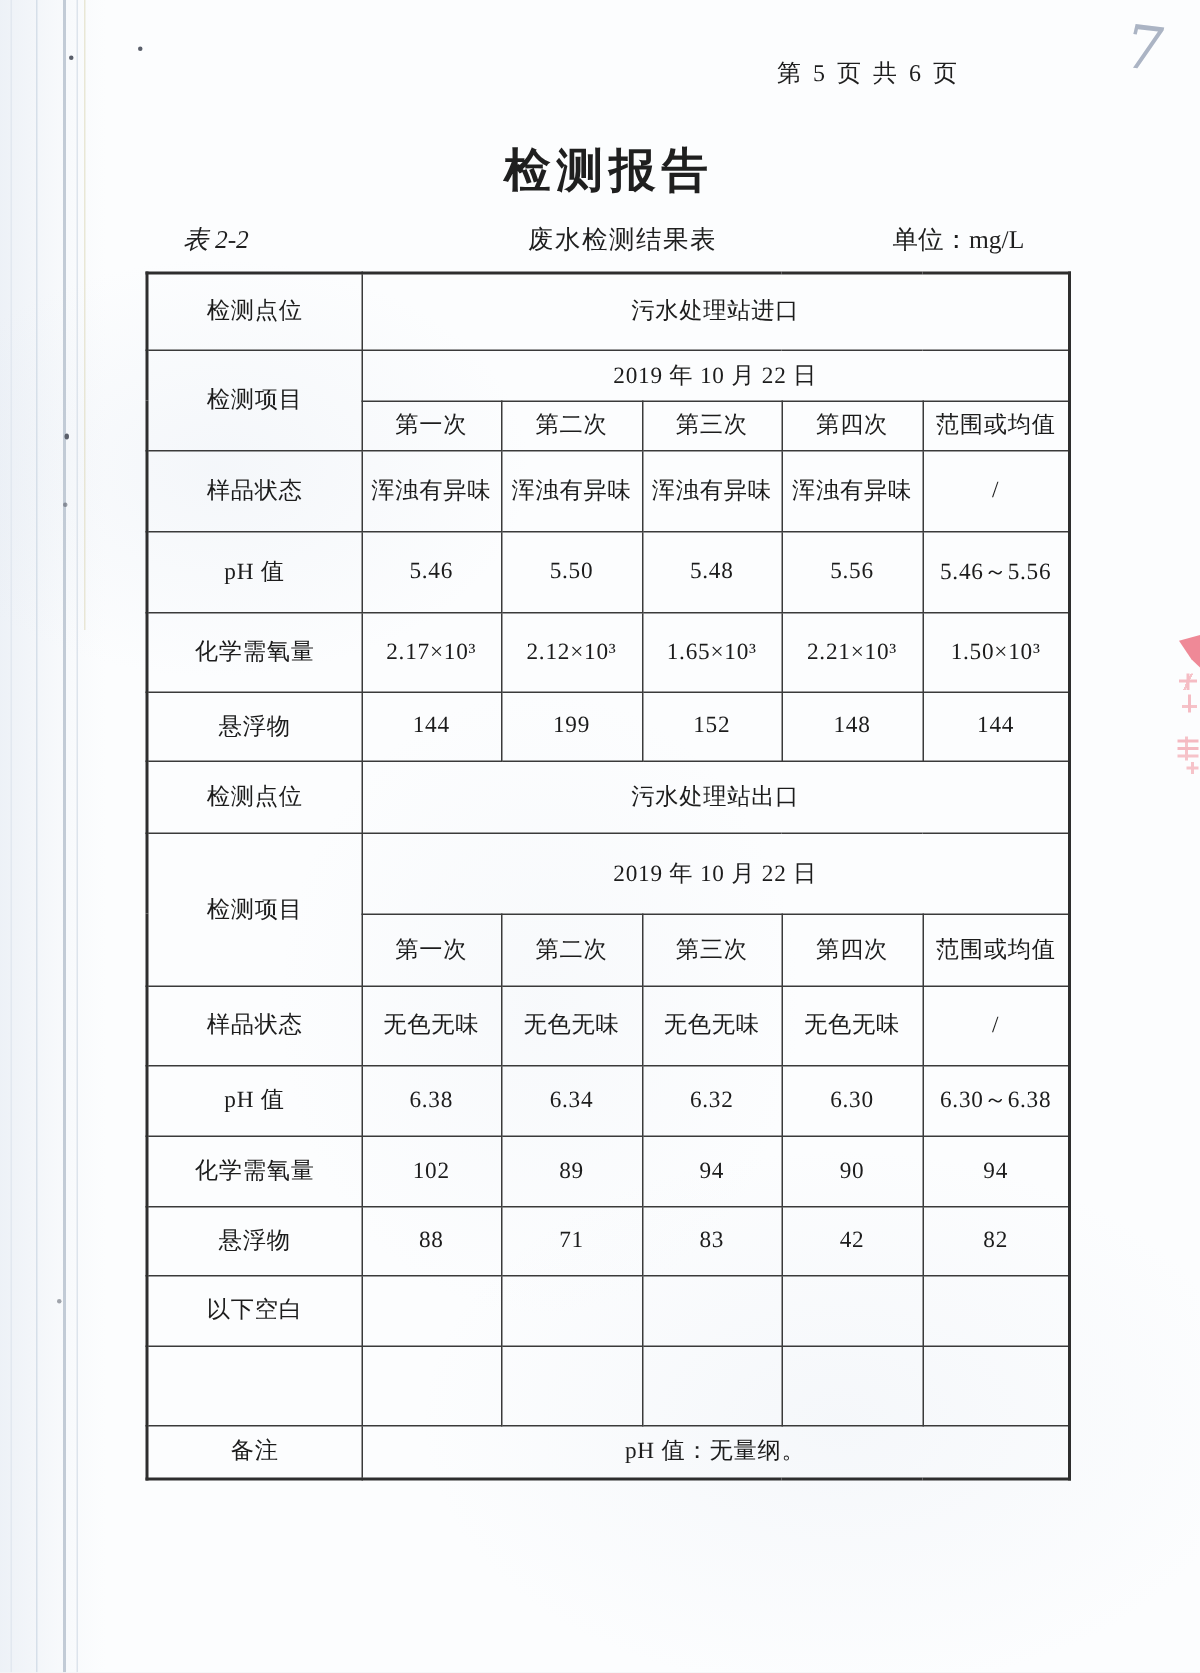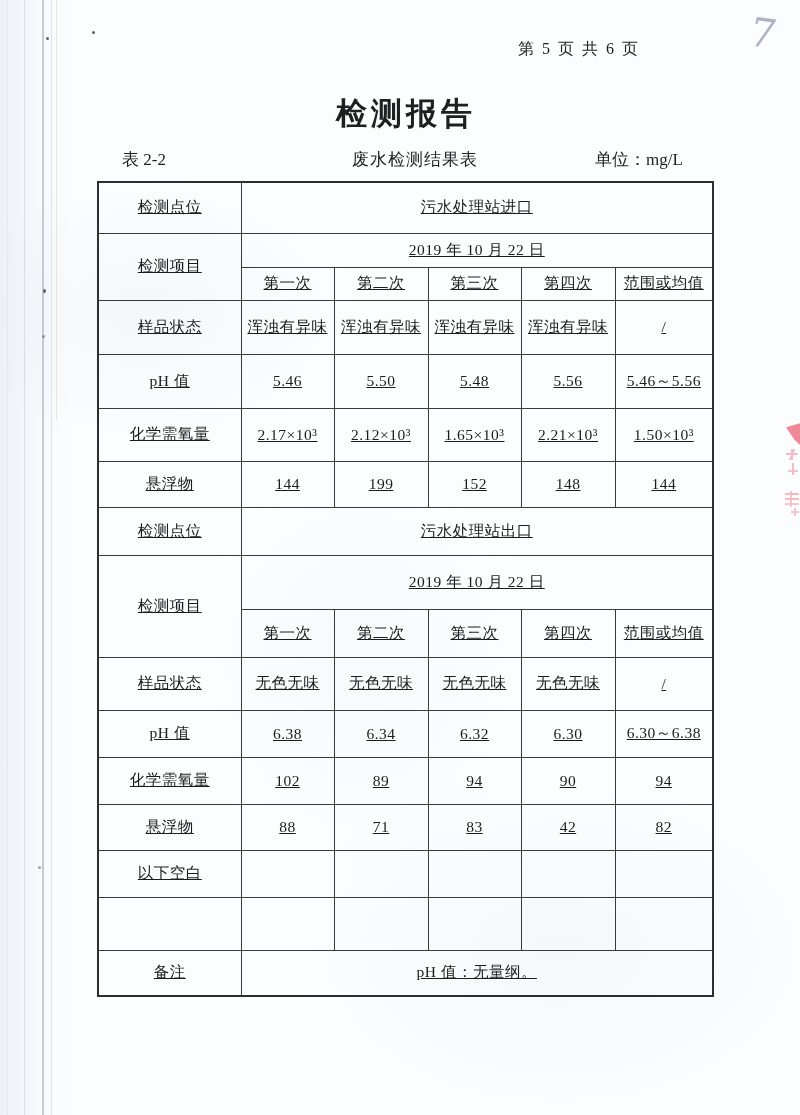--- a/index.html
+++ b/index.html
@@ -26,29 +26,29 @@
   .el4{left:51px;background:#dde4ec;}
   .el5{left:56px;top:0;height:420px;background:#e0dcc2;opacity:.65;}
   .speck{position:absolute;background:#5a5f6a;border-radius:50%;}
 
   
   .doc-number{position:absolute;left:130px;top:39px;font-size:16px;letter-spacing:.5px;}
   .page-info{position:absolute;left:518px;top:39px;font-size:16px;letter-spacing:2px;text-align:center;}
   .report-title{position:absolute;left:0;width:812px;top:93px;text-align:center;
     font-size:31px;font-weight:700;letter-spacing:4px;}
   .caption-row{position:absolute;left:0;top:148px;width:800px;height:24px;font-size:17px;}
-  .table-label{position:absolute;left:122px;top:0;}
+  .table-label{position:absolute;left:122px;top:0;font-style:italic;}
   .table-title{position:absolute;left:0;width:830px;text-align:center;top:0;letter-spacing:1px;}
   .unit-label{position:absolute;left:595px;top:0;}
 
   
   table.results{
     position:absolute;left:97px;top:181px;width:615px;
     border-collapse:collapse;table-layout:fixed;
-    font-size:15.5px;color:#1c1c1c;text-decoration:underline;
+    font-size:15.5px;color:#1c1c1c;
   }
   table.results td{
     border:1.5px solid #3a3a3a;
     text-align:center;vertical-align:middle;
     padding:0;overflow:hidden;white-space:nowrap;
     letter-spacing:.5px;
   }
   table.results{border:2px solid #2e2e2e;}
   td.remark-text{text-align:left;padding-left:3px;letter-spacing:1px;}
 
@@ -224,21 +224,21 @@
       <td></td>
     </tr>
     <tr style="height:53px">
       <td></td>
       <td></td>
       <td></td>
       <td></td>
       <td></td>
       <td></td>
     </tr>
-    <tr style="height:46px">
+    <tr style="height:36px">
       <td>备注</td>
       <td colspan="5" class="remark-text">pH 值：无量纲。</td>
     </tr>
   </tbody>
     </table>
 
   <div class="handwritten">7</div>
 
   <div class="stamp-wedge"></div>
   <div class="stamp-frag sf1"></div>

